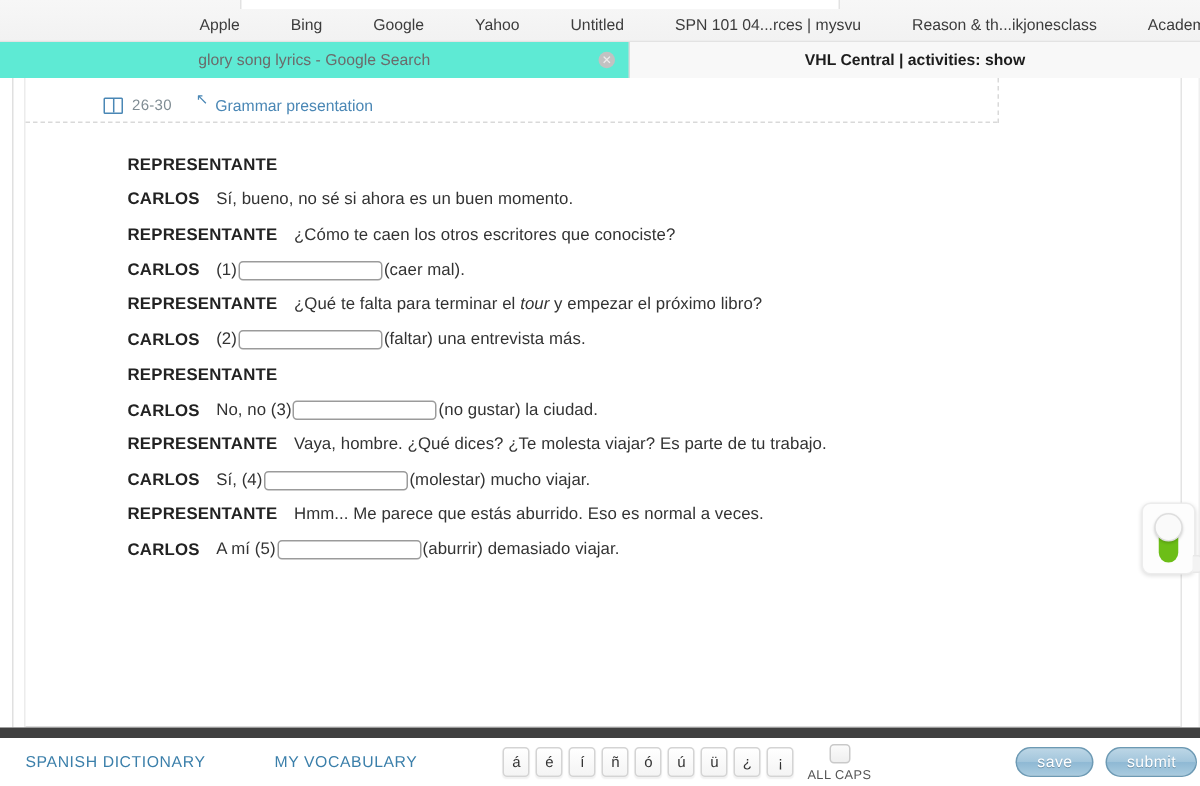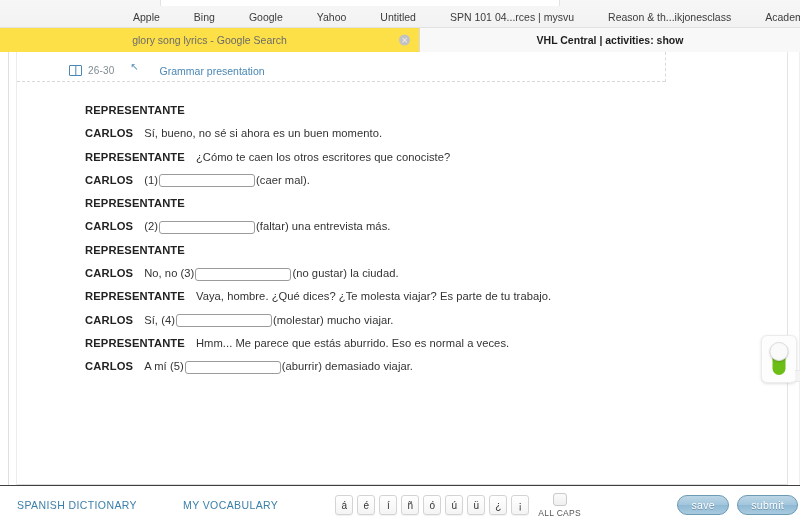--- a/index.html
+++ b/index.html
@@ -40,21 +40,21 @@
   
   .tabstrip {
     position:absolute; top:28px; left:0; width:800px; height:24px;
     background:#e9e9e9; display:flex; align-items:stretch;
   }
   .btab {
     position:relative; display:flex; align-items:center; justify-content:center;
     font-size:10.5px; color:#6b6b6b; white-space:nowrap; overflow:hidden;
   }
   .btab.inactive {
-    width:420px; background:#fde047;
+    width:420px; background:#5eead4;
     border-right:1px solid #dadada;
   }
   .btab.active {
     flex:1; background:#f8f8f8; color:#1d1d1d; font-weight:bold;align-items:center;
   }
   .tab-close {
     position:absolute; right:9px; top:50%; transform:translateY(-50%);
     width:11px; height:11px; border-radius:50%;
     background:#c2c2c2; color:#eee; font-size:8px; line-height:11px;
     text-align:center; font-family:"DejaVu Sans", sans-serif;
@@ -94,21 +94,21 @@
   .book-icon {
     width:13px; height:11px; border:1.4px solid #4a87b5; border-radius:1px;
     position:relative; flex:none;
   }
   .book-icon::before {
     content:""; position:absolute; left:50%; top:0; bottom:0;
     width:1.4px; background:#4a87b5; transform:translateX(-50%);
   }
   .pages-num { font-size:10px; color:#7f8c93; letter-spacing:.2px; }
   .gram-link {
-    display:flex; align-items:center; gap:20px; margin-left:10px;
+    display:flex; align-items:center; gap:4px; margin-left:10px;
     font-size:10.5px; color:#4a87b5; text-decoration:none; cursor:pointer;
   }
   .arrow-icon {
     display:inline-block; width:9px; height:9px; position:relative; flex:none;
   }
   .arrow-icon::after {
     content:"\2196"; position:absolute; left:0; top:-4px;
     font-size:10px; color:#4a87b5; line-height:1;
     font-family:"DejaVu Sans", sans-serif;
   }
@@ -165,21 +165,21 @@
   }
   .slider-tab {
     position:absolute; right:-5px; top:34px; width:6px; height:12px;
     background:#f3f3f3; border:1px solid #e8e8e8; border-left:none;
     border-radius:0 2px 2px 0;
   }
 
   
   .bottombar {
     position:absolute; left:0; bottom:0; width:800px; height:39px;
-    background:#ffffff; border-top:1px solid #404040;
+    background:#ffffff; border-top:7px solid #404040;
     display:flex; align-items:center;
   }
   .bb-link {
     font-size:10.5px; color:#3b7faa; letter-spacing:.4px;
     text-transform:uppercase; text-decoration:none; cursor:pointer;
     white-space:nowrap;
   }
   #link-spanish-dictionary { margin-left:17px; }
   #link-my-vocabulary { margin-left:18px;padding-left:28px; }
 
@@ -274,20 +274,21 @@
         <div class="line">
           <span class="speaker">REPRESENTANTE</span>
           <span class="utter">¿Cómo te caen los otros escritores que conociste?</span>
         </div>
         <div class="line">
           <span class="speaker">CARLOS</span>
           <span class="utter"><span class="num">(1)</span><input type="text" class="blank-input" placeholder="" style=""><span>(caer mal).</span></span>
         </div>
         <div class="line">
           <span class="speaker">REPRESENTANTE</span>
+          <span class="utter"><span>¿Qué te falta para terminar el <i>tour</i> y empezar el próximo libro?</span></span>
         </div>
         <div class="line">
           <span class="speaker">CARLOS</span>
           <span class="utter"><span class="num">(2)</span><input type="text" class="blank-input" placeholder="" style=""><span>(faltar) una entrevista más.</span></span>
         </div>
         <div class="line">
           <span class="speaker">REPRESENTANTE</span>
         </div>
         <div class="line">
           <span class="speaker">CARLOS</span>

